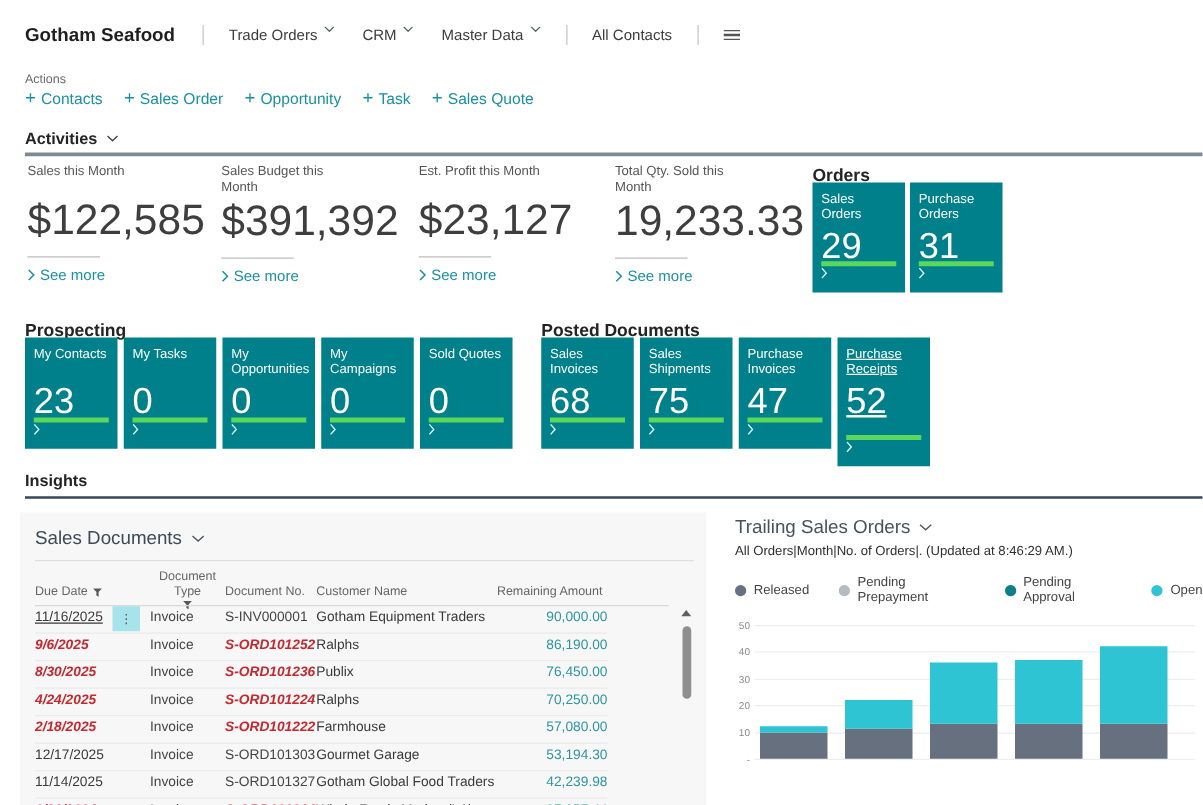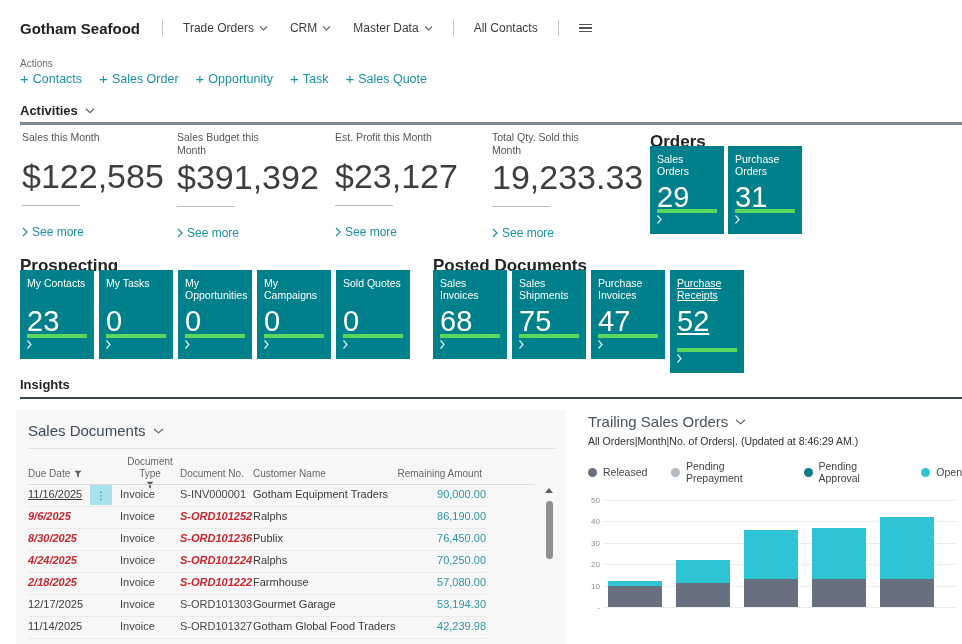--- a/index.html
+++ b/index.html
@@ -3,44 +3,44 @@
 <meta charset="utf-8">
 <style>
   html,body{margin:0;padding:0;background:#fff;}
   body{width:962px;height:644px;overflow:hidden;font-family:"Liberation Sans",sans-serif;-webkit-font-smoothing:antialiased;}
   .page{position:relative;width:962px;height:644px;background:#fff;}
 
   
   .topnav{position:absolute;top:17px;left:20px;right:8px;height:22px;display:flex;align-items:center;}
   .app-title{font-size:15px;font-weight:700;color:#1f1f1f;margin-right:13px;}
   .nav-sep{width:1px;height:16px;background:#c6c6c6;margin:0 9px;}
-  .nav-item{font-size:12px;color:#3c3c3c;margin:0 11px;display:flex;align-items:center;gap:5px;cursor:pointer;white-space:nowrap;}
+  .nav-item{font-size:12px;color:#3c3c3c;margin:0 11px;display:flex;gap:5px;cursor:pointer;white-space:nowrap;}
   .burger{margin-left:11px;display:flex;flex-direction:column;gap:2px;cursor:pointer;}
   .burger span{display:block;width:13px;height:1.6px;background:#555;}
 
   
   .actions-label{position:absolute;top:58px;left:20px;font-size:10px;color:#6b6b6b;}
   .actions-row{position:absolute;top:72px;left:20px;display:flex;gap:17px;}
   .action-link{display:flex;align-items:center;gap:4px;color:#1b91a0;font-size:12.5px;cursor:pointer;white-space:nowrap;}
   .plus{font-size:15px;font-weight:400;line-height:12px;}
 
   
   .section-head{position:absolute;left:20px;display:flex;align-items:center;gap:7px;font-weight:700;font-size:13px;color:#242424;}
   .activities-rule{position:absolute;top:122px;left:20px;right:0;height:3px;background:#7e8a94;}
   .insights-rule{position:absolute;top:397px;left:20px;right:0;height:2px;background:#36485a;}
 
   
   .kpi{position:absolute;top:131px;width:150px;}
   .kpi-label{font-size:10.5px;color:#565656;line-height:1.25;min-height:25px;width:112px;}
   .kpi-value{font-size:34px;font-weight:200;color:#3e3e3e;white-space:nowrap;margin-top:1px;}
   .kpi-rule{width:58px;height:1px;background:#bdbdbd;margin-top:9px;}
-  .kpi-more{margin-top:19px;display:flex;align-items:center;gap:4px;color:#1b91a0;font-size:12px;cursor:pointer;}
-
-  
-  .cue-title{position:absolute;font-size:17px;font-weight:700;color:#242424;}
+  .kpi-more{margin-top:7px;display:flex;align-items:center;gap:4px;color:#1b91a0;font-size:12px;cursor:pointer;}
+
+  
+  .cue-title{position:absolute;font-size:14px;font-weight:700;color:#242424;}
   .tile{position:absolute;width:74px;height:88px;background:#00808a;color:#fff;box-sizing:border-box;padding:7px;cursor:pointer;}
   .tile-label{font-size:10.5px;line-height:1.18;min-height:26px;}
   .tile-value{font-size:29px;font-weight:200;margin-top:2px;}
   .tile-bar{position:absolute;left:7px;right:7px;bottom:21px;height:4px;background:#5bd75b;}
   .tile-chevron{position:absolute;left:7px;bottom:6px;}
 
   
   .sales-card{position:absolute;left:16px;top:410px;width:549px;height:234px;background:#f7f7f7;overflow:hidden;}
   .sales-title{position:absolute;top:12px;left:12px;display:flex;align-items:center;gap:7px;font-size:15px;color:#3e4a56;}
   .sales-divider{position:absolute;top:38px;left:12px;right:10px;height:1px;background:#dedede;}

